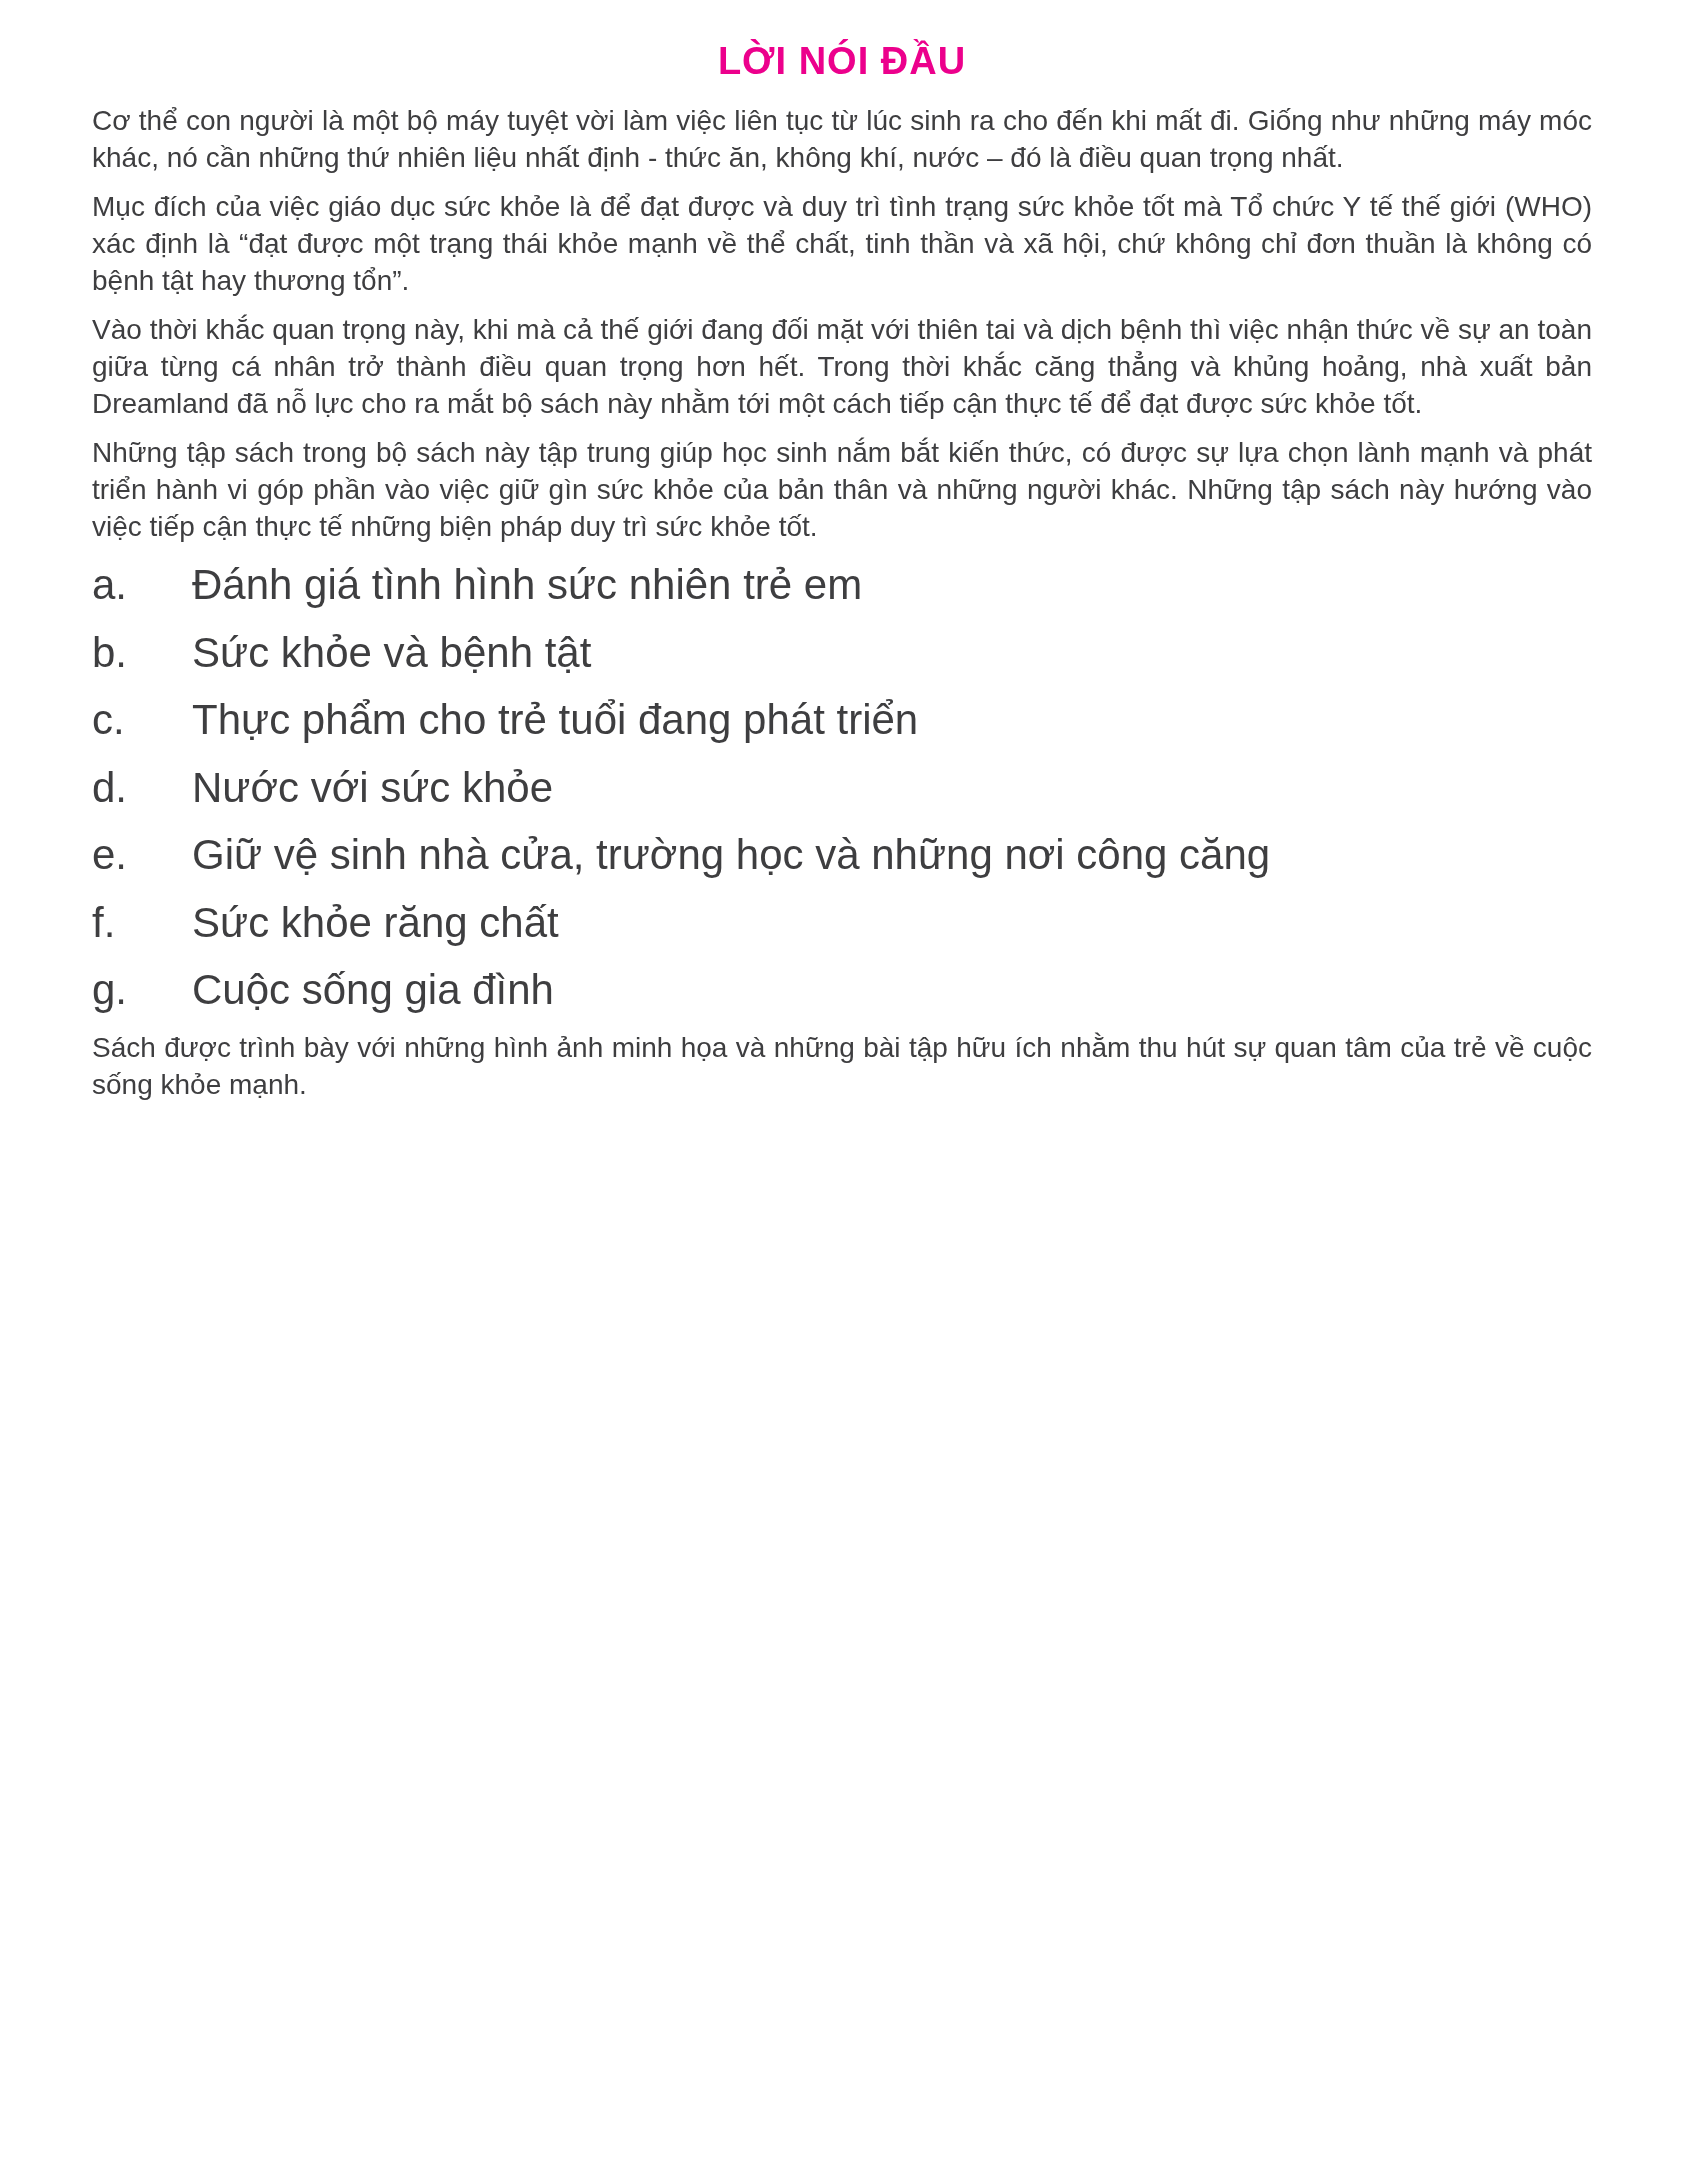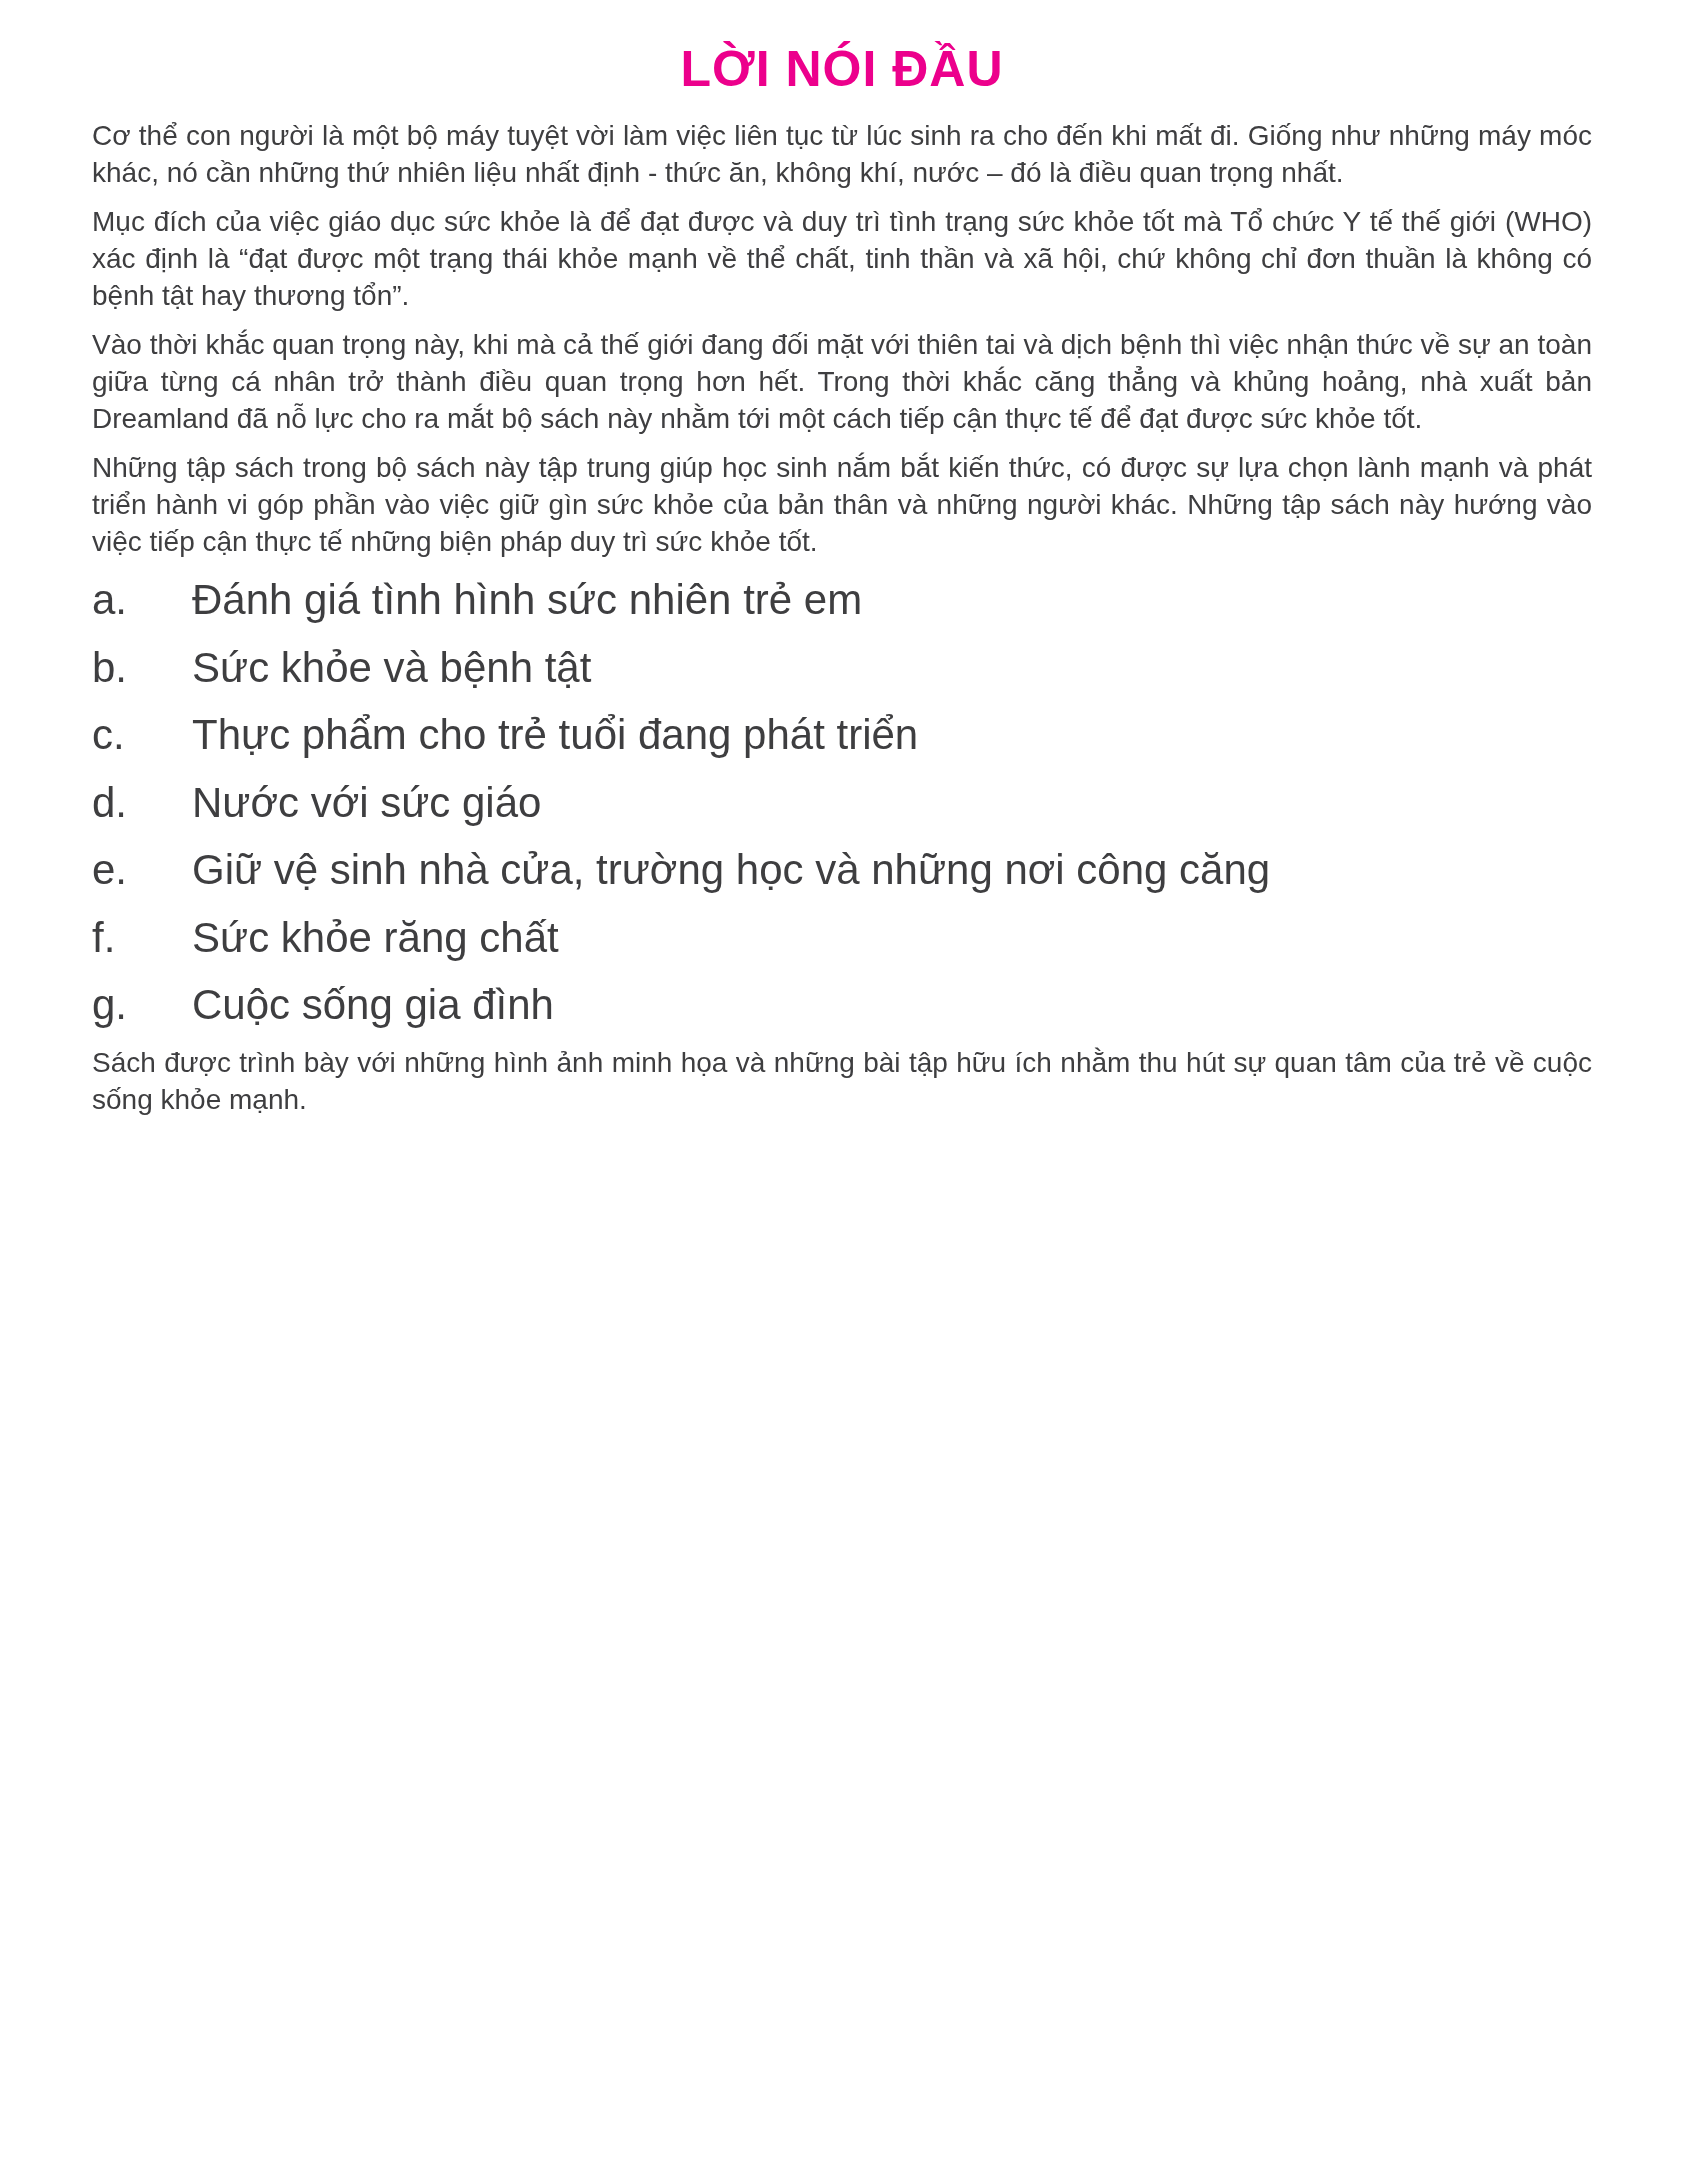--- a/index.html
+++ b/index.html
@@ -15,21 +15,21 @@
     overflow: hidden;
   }
   .page {
     box-sizing: border-box;
     width: 1684px;
     height: 2184px;
     padding: 34px 92px 0 92px;
   }
   .title {
     text-align: center;
-    font-size: 50px;
+    font-size: 38px;
     font-weight: bold;
     letter-spacing: 1px;
     margin: 6px 0 20px 0;
     color: #ec008c;
   }
   .para {
     font-size: 28px;
     line-height: 1.32;
     text-align: justify;
     margin: 0 0 12px 0;
@@ -74,21 +74,21 @@
     <div class="list-item">
       <span class="list-marker">b.</span>
       <span class="list-text">Sức khỏe và bệnh tật</span>
     </div>
     <div class="list-item">
       <span class="list-marker">c.</span>
       <span class="list-text">Thực phẩm cho trẻ tuổi đang phát triển</span>
     </div>
     <div class="list-item">
       <span class="list-marker">d.</span>
-      <span class="list-text">Nước với sức giáo</span>
+      <span class="list-text">Nước với sức khỏe</span>
     </div>
     <div class="list-item">
       <span class="list-marker">e.</span>
       <span class="list-text">Giữ vệ sinh nhà cửa, trường học và những nơi công căng</span>
     </div>
     <div class="list-item">
       <span class="list-marker">f.</span>
       <span class="list-text">Sức khỏe răng chất</span>
     </div>
     <div class="list-item">

